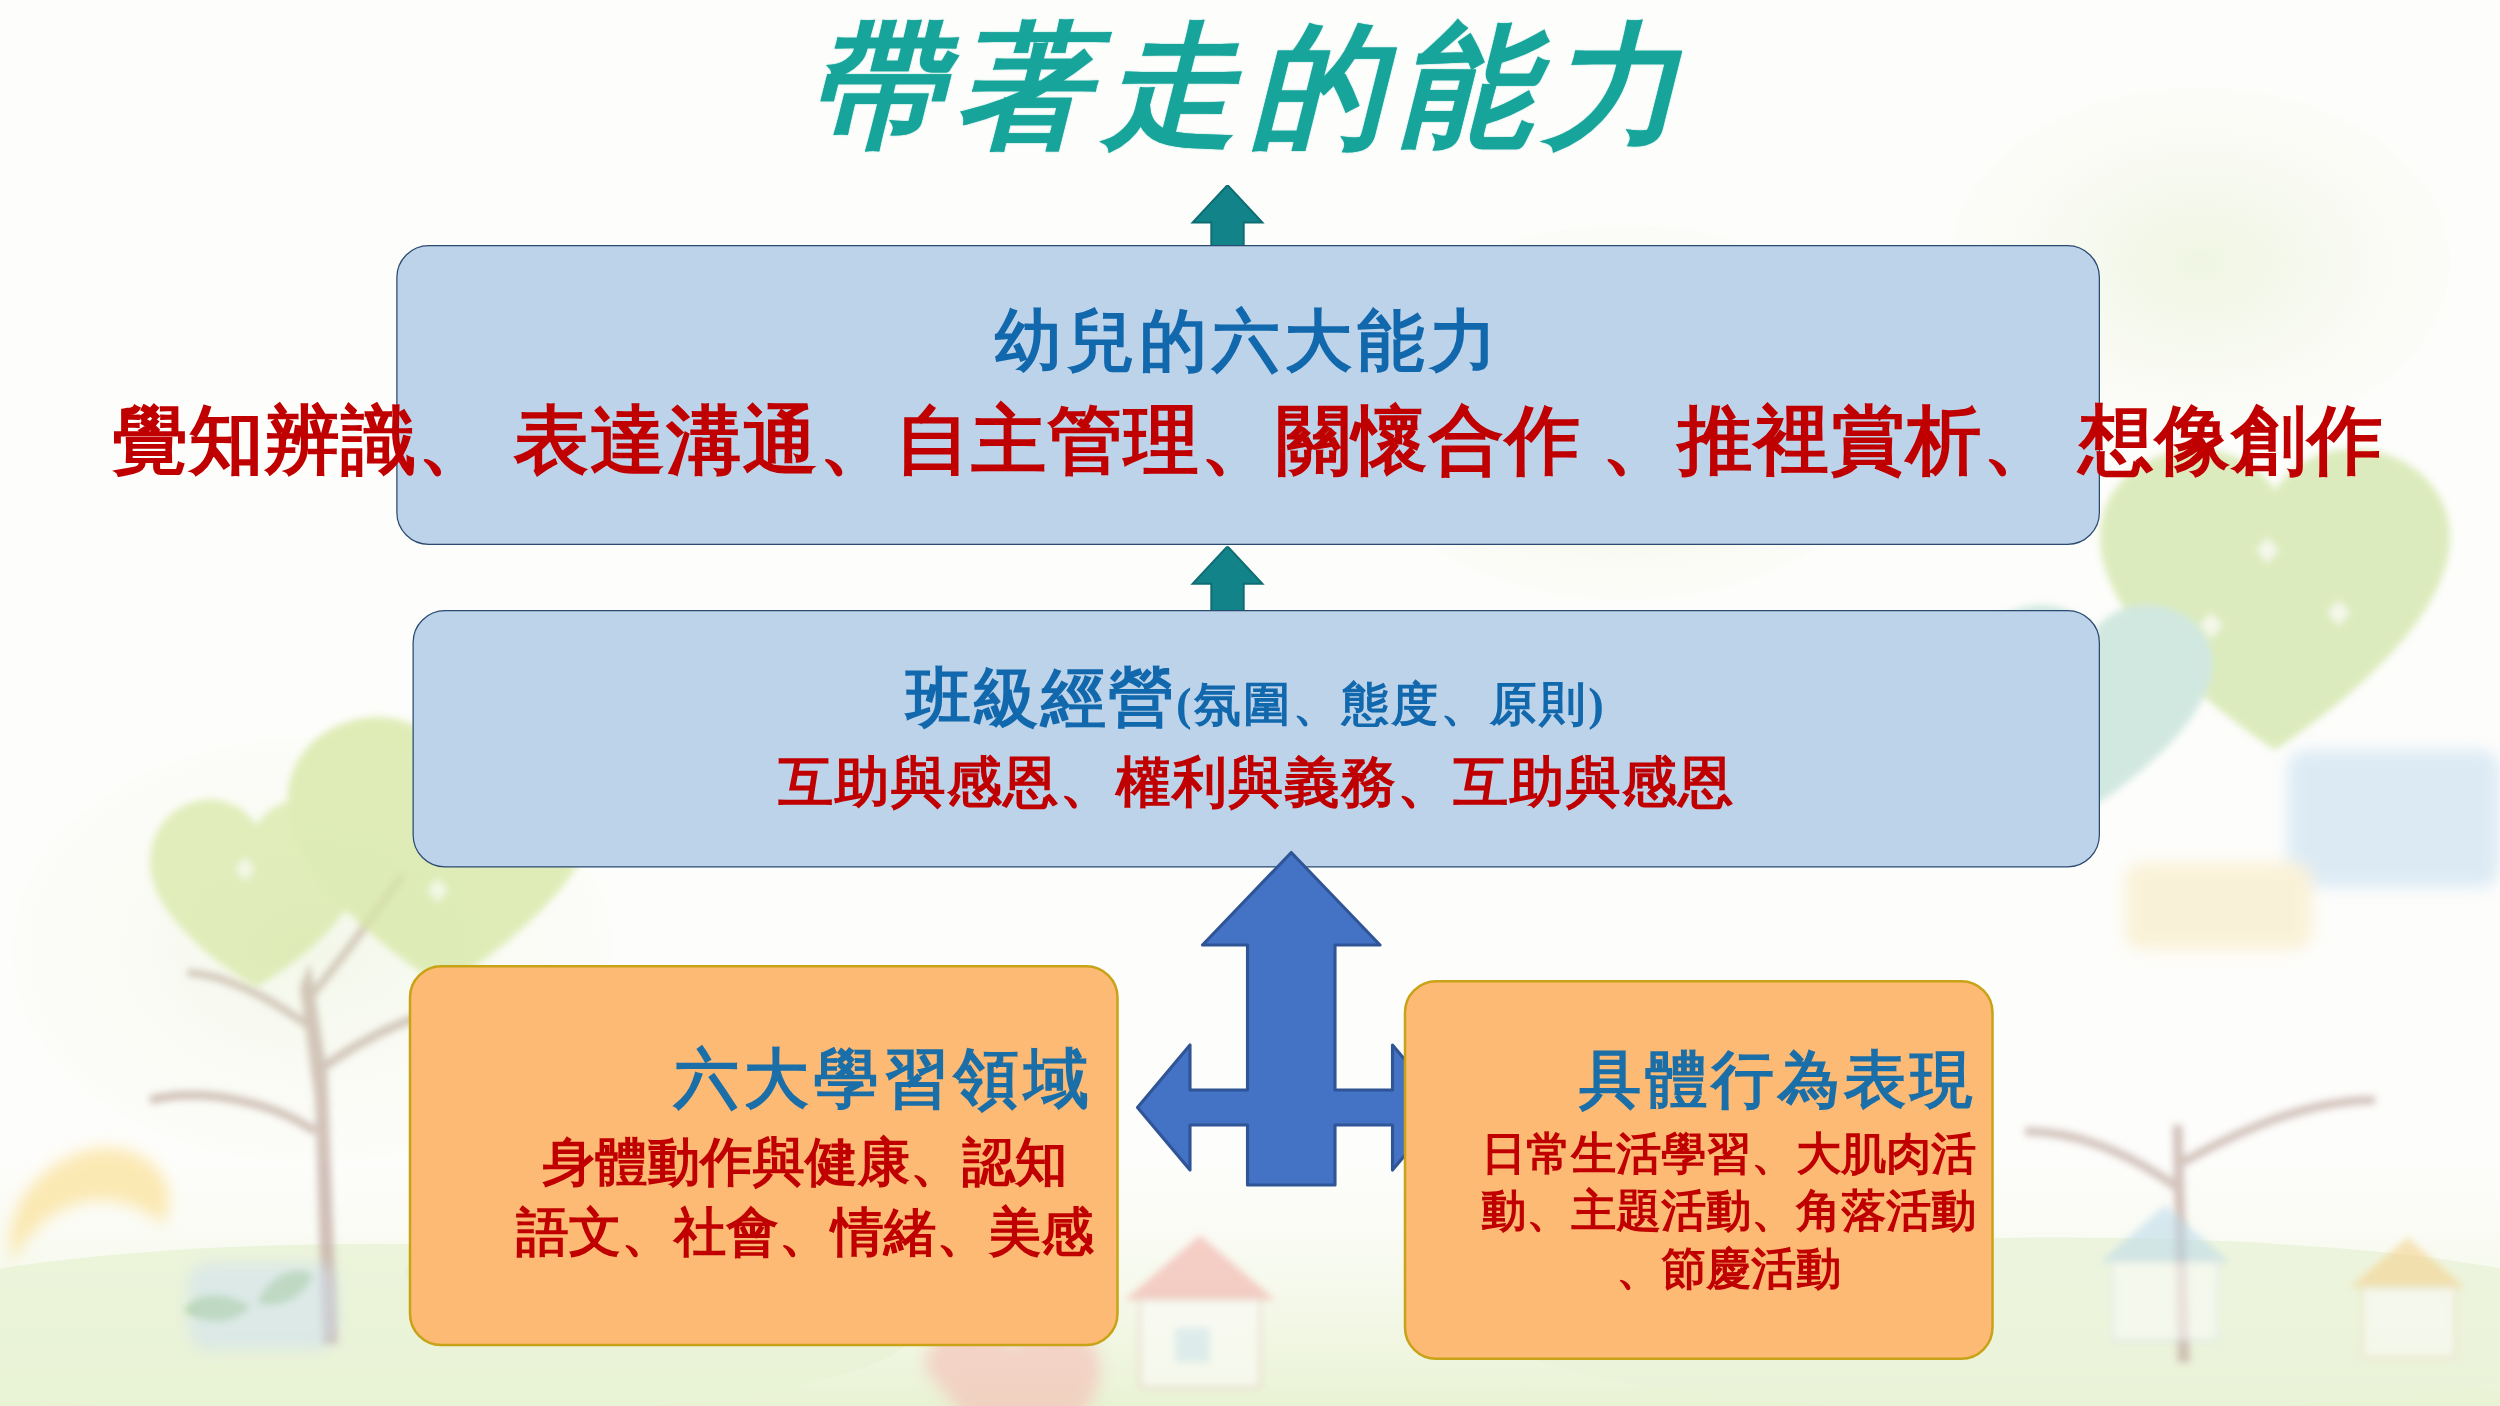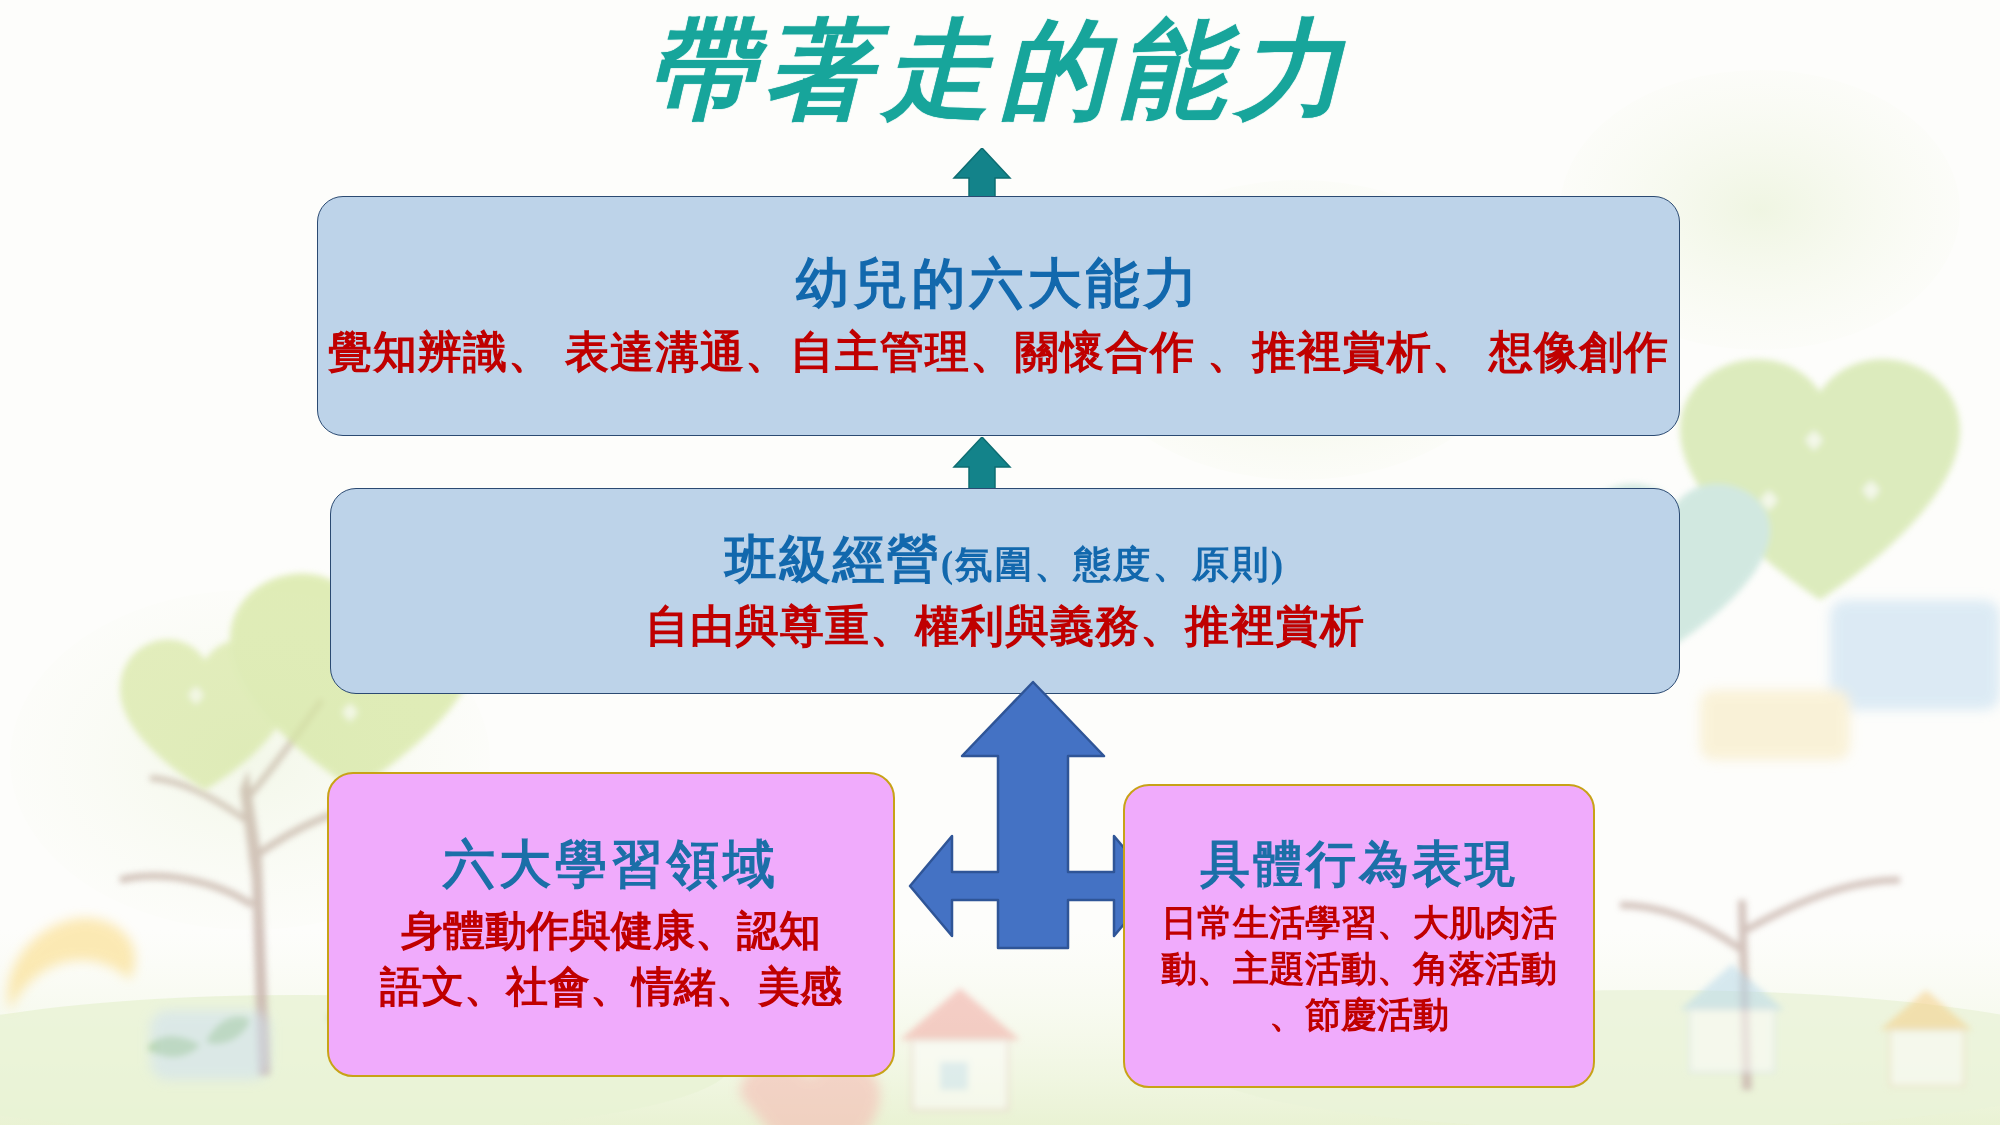--- a/index.html
+++ b/index.html
@@ -53,23 +53,24 @@
     align-items: center;
     justify-content: center;
     text-align: center;
   }
   .box-blue {
     background: #bdd3e9;
     border: 1.5px solid #2b4a72;
     border-radius: 26px;
   }
   .box-yellow {
-    background: #f0abfc;
+    background: #fdba74;
     border: 2.5px solid #c8a217;
     border-radius: 26px;
+    align-items: flex-end;
   }
   .heading {
     color: #1268ad;
     font-weight: 700;
     white-space: nowrap;
     font-family: "Liberation Serif", "DejaVu Serif", serif;
   }
   .heading .paren {
     font-size: 0.72em;
   }
@@ -77,21 +78,21 @@
     color: #c00000;
     font-weight: 700;
     font-family: "Liberation Serif", "DejaVu Serif", serif;
   }
 
   
   #box-competencies {
     left: 317px; top: 196px; width: 1363px; height: 240px;
   }
   #box-competencies .heading { font-size: 54px; line-height: 1.25; letter-spacing: 4px; }
-  #box-competencies .body-red { font-size: 44px; line-height: 1.3; letter-spacing: 1px; white-space: nowrap; margin-top: 6px;}
+  #box-competencies .body-red { font-size: 60px; line-height: 1.3; letter-spacing: 1px; white-space: nowrap; margin-top: 6px;}
 
   
   #box-classroom {
     left: 330px; top: 488px; width: 1350px; height: 206px;
   }
   #box-classroom .heading { font-size: 52px; line-height: 1.25; letter-spacing: 2px;}
   #box-classroom .body-red { font-size: 44px; line-height: 1.3; letter-spacing: 1px; white-space: nowrap; margin-top: 6px;}
 
   
   #box-domains {
@@ -227,21 +228,21 @@
   <div class="arrow" id="arrow-middle">
     <svg viewBox="0 0 60 58" width="60" height="58" aria-hidden="true">
       <polygon points="30,0 58,30 43,30 43,58 17,58 17,30 2,30" fill="#13838a" stroke="#0d6d72" stroke-width="1.5"></polygon>
     </svg>
   </div>
 
   <div class="box box-blue" id="box-classroom">
     <div class="heading">
       <span>班級經營</span><span class="paren">(氛圍、態度、原則)</span>
     </div>
-    <div class="body-red">自由與尊重、權利與義務、推裡賞析</div>
+    <div class="body-red">互助與感恩、權利與義務、互助與感恩</div>
   </div>
 
   <div class="arrow" id="arrow-tri">
     <svg viewBox="0 0 250 296" width="250" height="296" aria-hidden="true">
       <polygon points="125,2 196,76 160,76 160,192 206,192 206,156 248,206 206,256 206,220 160,220 160,268 90,268 90,220 44,220 44,256 2,206 44,156 44,192 90,192 90,76 54,76" fill="#4472c4" stroke="#2f5597" stroke-width="2.5" stroke-linejoin="round"></polygon>
     </svg>
   </div>
 
   <div class="box box-yellow" id="box-domains">
     <div class="heading">六大學習領域</div>

